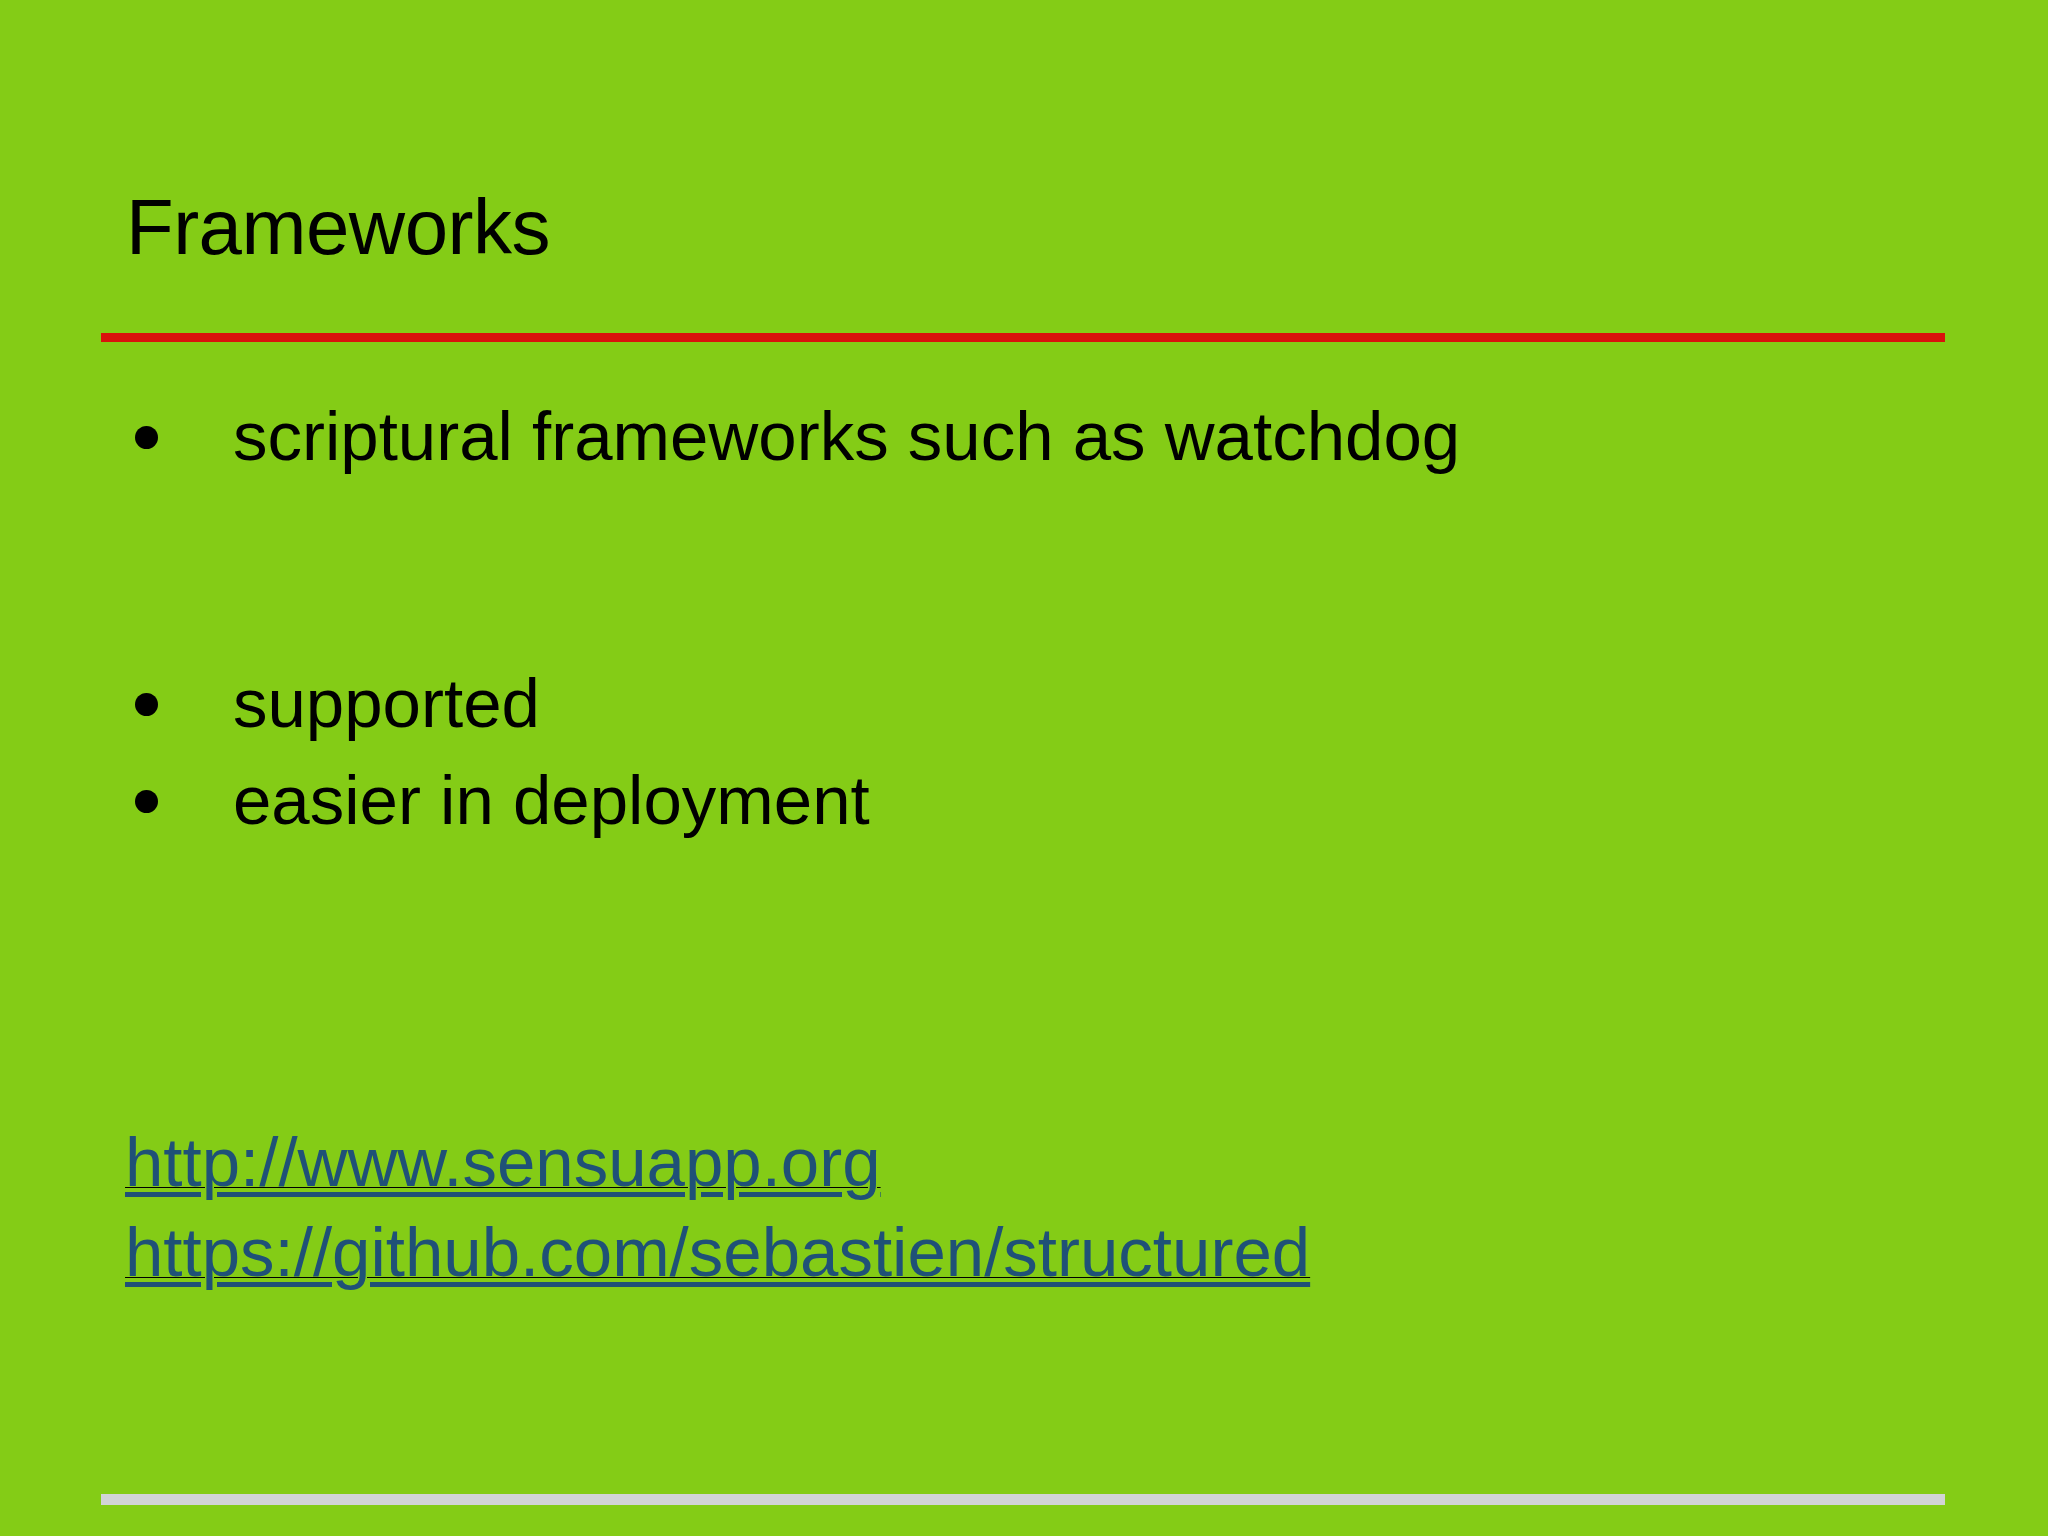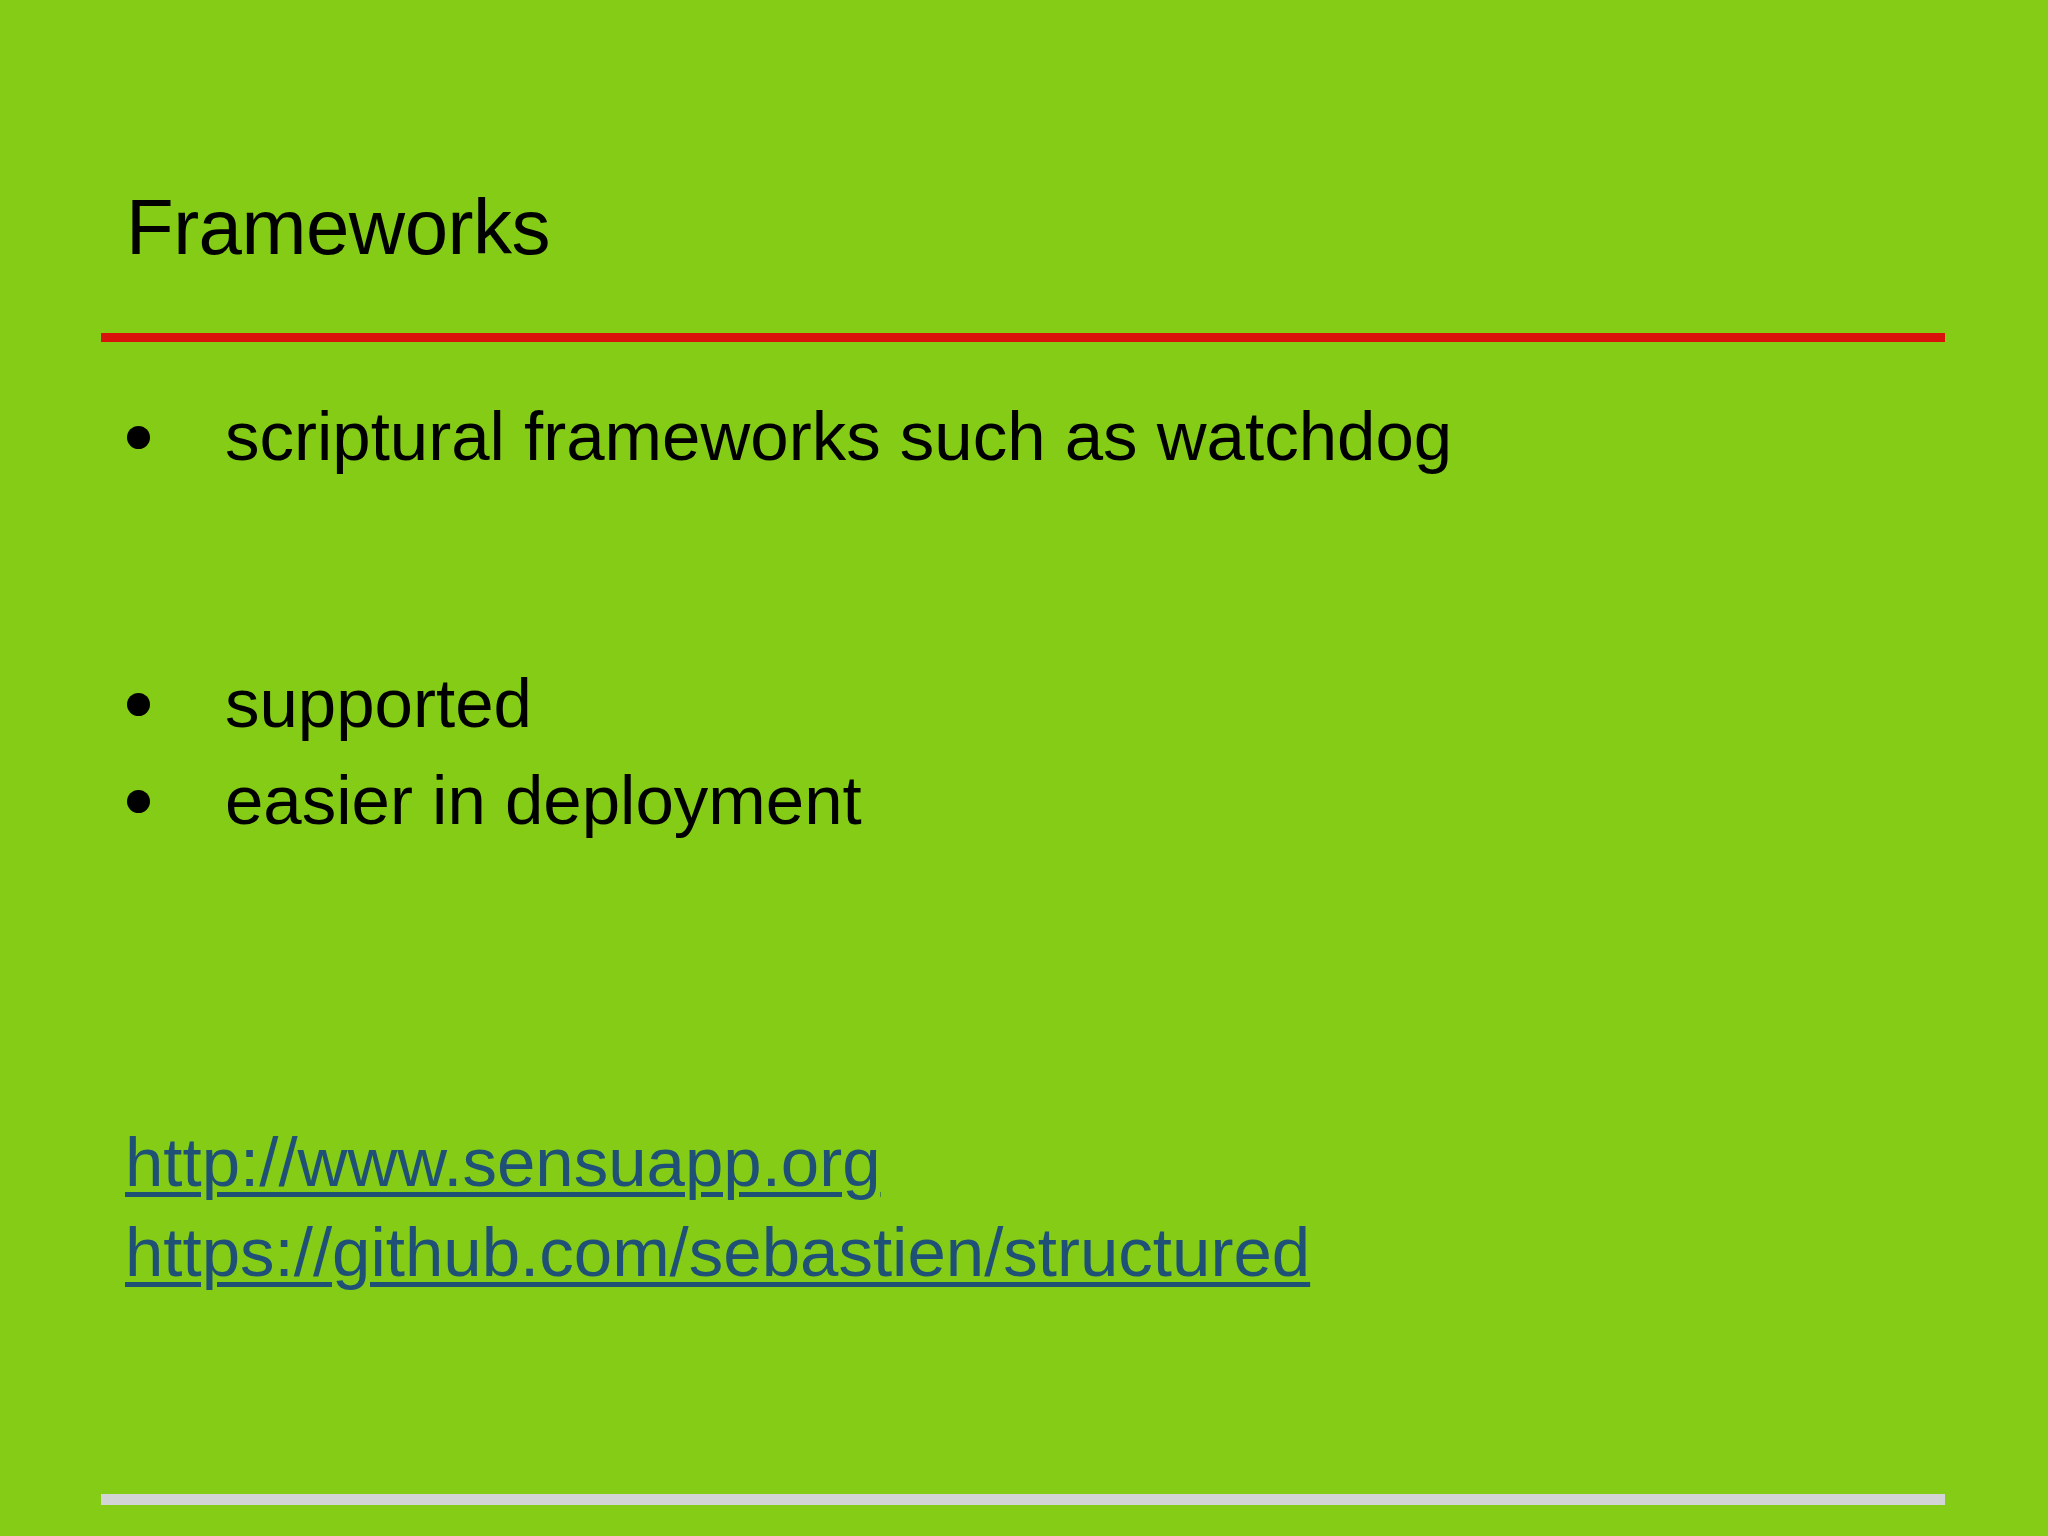--- a/index.html
+++ b/index.html
@@ -43,21 +43,21 @@
     left: 101px;
     top: 333px;
     width: 1844px;
     height: 9px;
     background: #d9120c;
   }
 
   
   .body-area {
     position: absolute;
-    left: 101px;
+    left: 109px;
     top: 388px;
     width: 1860px;
   }
 
   .bullet-group {
     margin: 0;
     padding: 0;
     list-style: none;
   }
 
@@ -102,20 +102,21 @@
   .group-spacer {
     height: 170px;
   }
 
   
   .links-block {
     position: absolute;
     left: 101px;
     top: 1118px;
     width: 1860px;
+    text-decoration: underline;
   }
 
   .link-row {
     height: 90px;
     line-height: 90px;
     padding-left: 24px;
     white-space: nowrap;
   }
 
   .slide-link {

